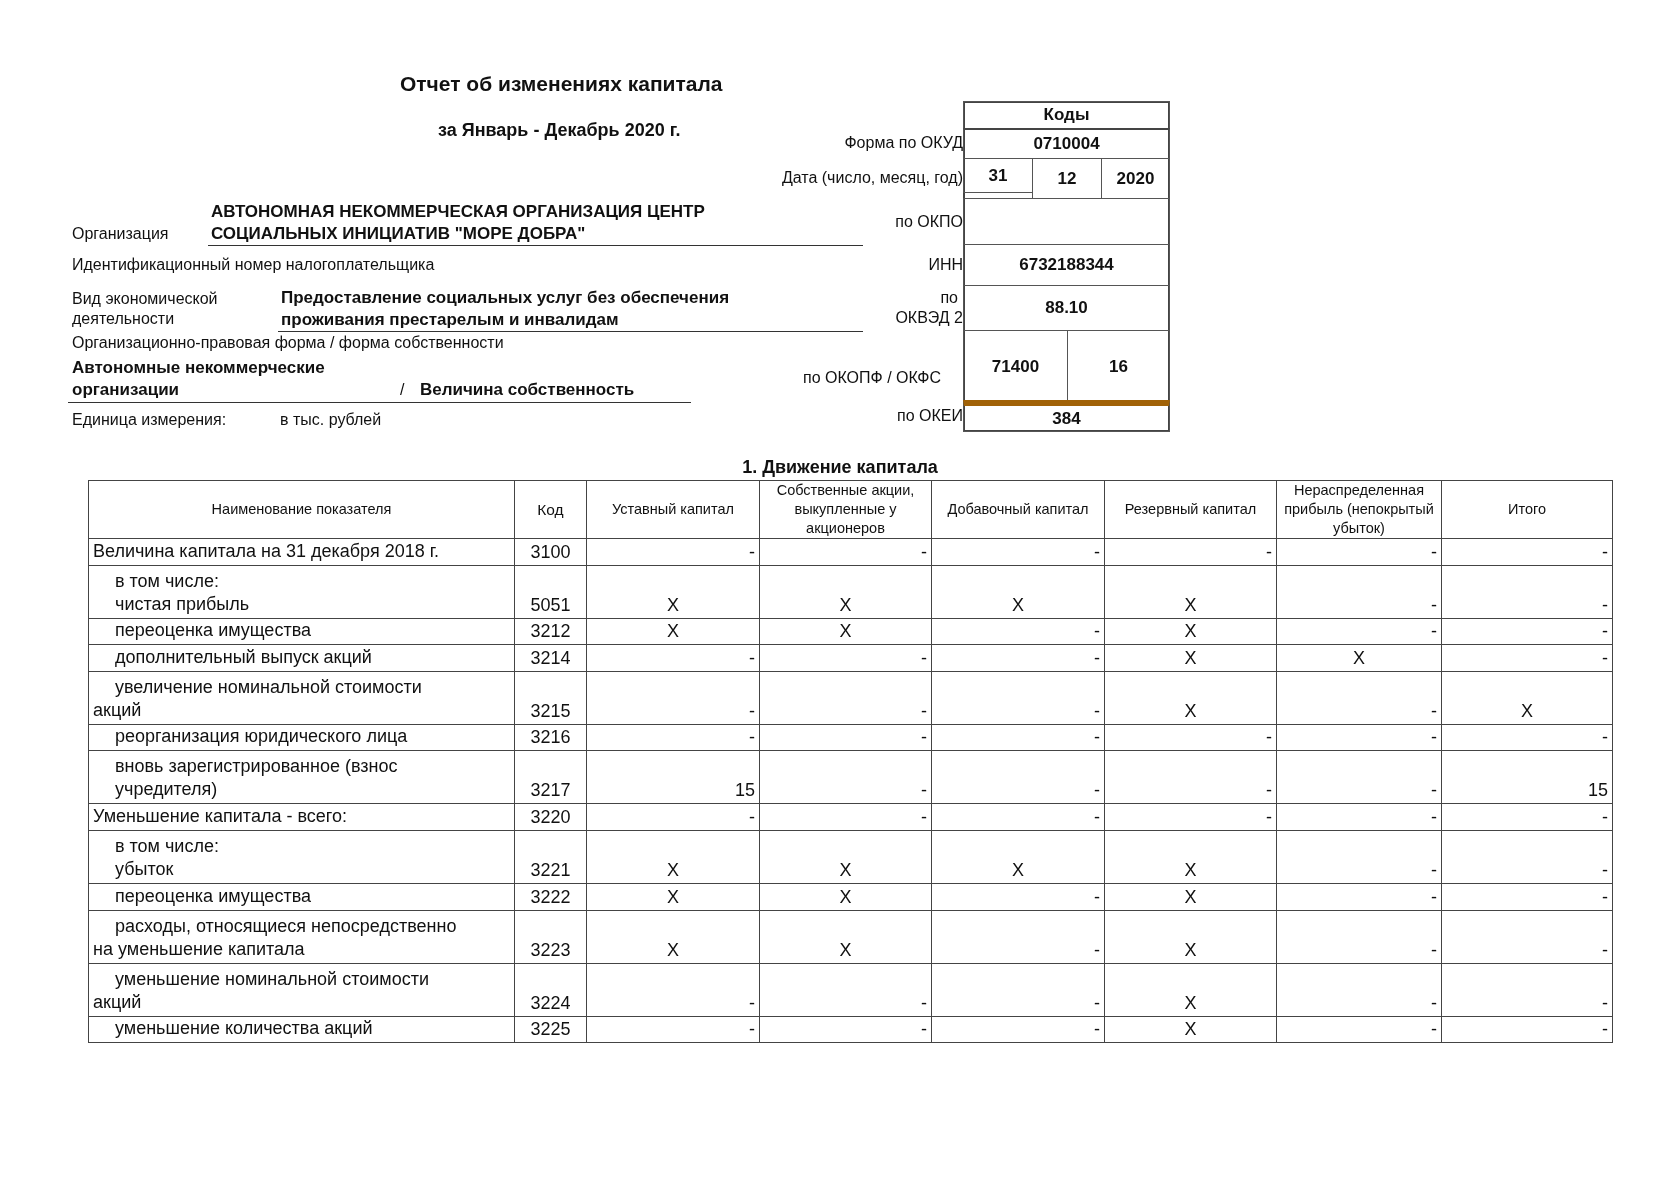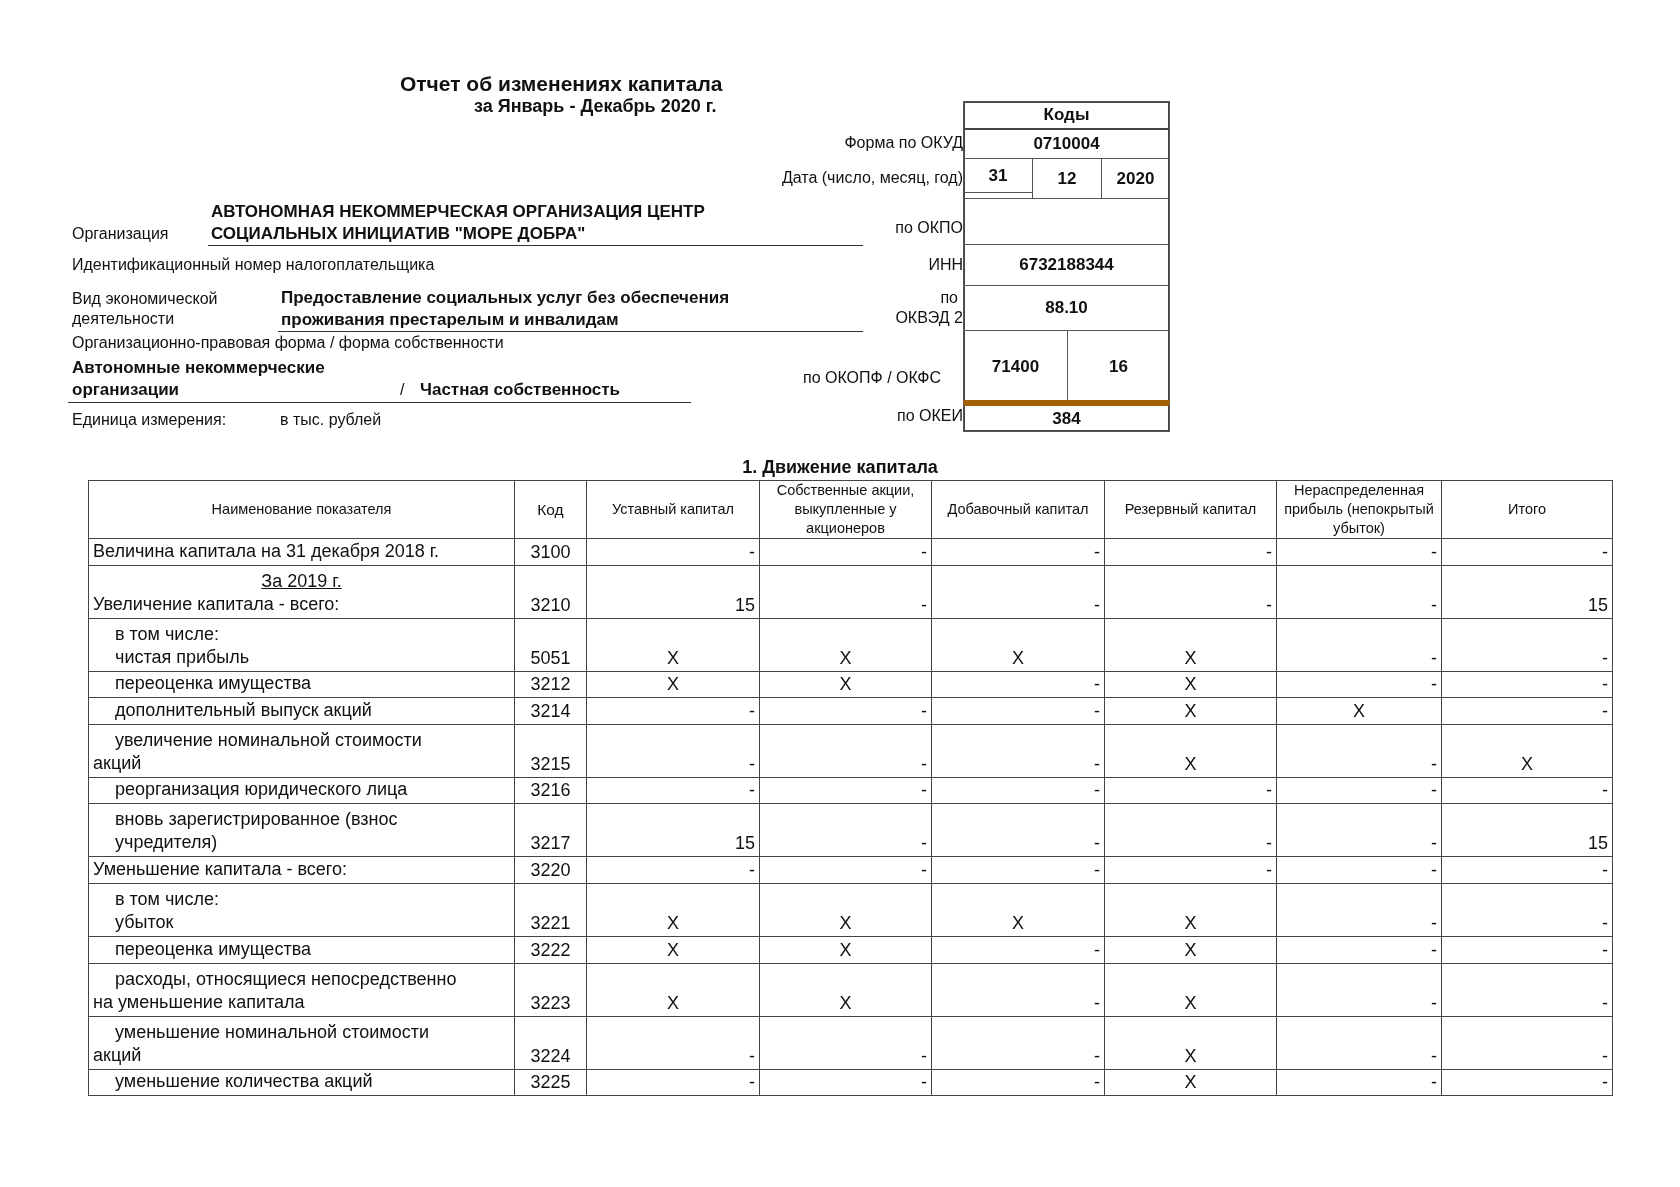--- a/index.html
+++ b/index.html
@@ -24,25 +24,25 @@
   table.grid td.code { text-align:center; vertical-align:bottom; padding-bottom:2px; }
   table.grid td.name { vertical-align:bottom; padding-bottom:2px; line-height:23px; white-space:nowrap; }
   .ind { padding-left:22px; display:block; }
   .ctr { display:block; text-align:center; text-decoration:underline; }
   .sect { position:absolute; left:0; width:1680px; text-align:center; top:457px; font-weight:bold; font-size:18px; }
 </style>
 </head>
 <body>
 
 <div class="abs title" style="left:400px; top:72px;">Отчет об изменениях капитала</div>
-<div class="abs subtitle" style="left:438px; top:96px;margin-left:36px;">за Январь - Декабрь 2020 г.</div>
+<div class="abs subtitle" style="left:438px; top:120px;">за Январь - Декабрь 2020 г.</div>
 
 <div class="rlabel" style="right:717px; top:134px;">Форма по ОКУД</div>
 <div class="rlabel" style="right:717px; top:169px;">Дата (число, месяц, год)</div>
-<div class="rlabel" style="right:717px; top:219px;">по ОКПО</div>
+<div class="rlabel" style="right:717px; top:213px;">по ОКПО</div>
 <div class="rlabel" style="right:717px; top:256px;">ИНН</div>
 <div class="rlabel" style="right:722px; top:289px;">по</div>
 <div class="rlabel" style="right:717px; top:309px;">ОКВЭД 2</div>
 <div class="rlabel" style="right:739px; top:369px;">по ОКОПФ / ОКФС</div>
 <div class="rlabel" style="right:717px; top:407px;">по ОКЕИ</div>
 
 <div class="codes"></div>
 <div class="cbox" style="left:963px; top:101px; width:207px; height:28px;">Коды</div>
 <div class="cbox" style="left:963px; top:128px; width:207px; height:31px; border-top:2px solid #444;">0710004</div>
 <div class="cbox" style="left:963px; top:158px; width:70px; height:35px;">31</div>
@@ -65,21 +65,21 @@
 <div class="abs lbl" style="left:72px; top:290px;">Вид экономической</div>
 <div class="abs lbl" style="left:72px; top:310px;">деятельности</div>
 <div class="abs bold" style="left:281px; top:288px;">Предоставление социальных услуг без обеспечения</div>
 <div class="abs bold" style="left:281px; top:310px;">проживания престарелым и инвалидам</div>
 <div class="uline" style="left:278px; top:331px; width:585px;"></div>
 
 <div class="abs lbl" style="left:72px; top:334px;">Организационно-правовая форма / форма собственности</div>
 <div class="abs bold" style="left:72px; top:358px;">Автономные некоммерческие</div>
 <div class="abs bold" style="left:72px; top:380px;">организации</div>
 <div class="abs lbl" style="left:400px; top:381px;">/</div>
-<div class="abs bold" style="left:420px; top:380px;">Частная собственность</div>
+<div class="abs bold" style="left:420px; top:380px;">Величина собственность</div>
 <div class="uline" style="left:68px; top:402px; width:623px;"></div>
 
 <div class="abs lbl" style="left:72px; top:411px;">Единица измерения:</div>
 <div class="abs lbl" style="left:280px; top:411px;">в тыс. рублей</div>
 
 <div class="sect">1. Движение капитала</div>
 
 <table class="grid" id="grid">
   <colgroup>
     <col style="width:426px">
@@ -111,33 +111,20 @@
         <td class="code">3100</td>
         <td class="num">-</td>
         <td class="num">-</td>
         <td class="num">-</td>
         <td class="num">-</td>
         <td class="num">-</td>
         <td class="num">-</td>
       </tr>
       <tr style="height: 53px;">
         <td class="name">
-          <span class="ctr">За 2019 г.</span>
-          <span class="" style="display: block;">Увеличение капитала - всего:</span>
-        </td>
-        <td class="code">3210</td>
-        <td class="num">15</td>
-        <td class="num">-</td>
-        <td class="num">-</td>
-        <td class="num">-</td>
-        <td class="num">-</td>
-        <td class="num">15</td>
-      </tr>
-      <tr style="height: 53px;">
-        <td class="name">
           <span class="ind">в том числе:</span>
           <span class="ind" style="display: block;">чистая прибыль</span>
         </td>
         <td class="code">5051</td>
         <td class="x">X</td>
         <td class="x">X</td>
         <td class="x">X</td>
         <td class="x">X</td>
         <td class="num">-</td>
         <td class="num">-</td>

